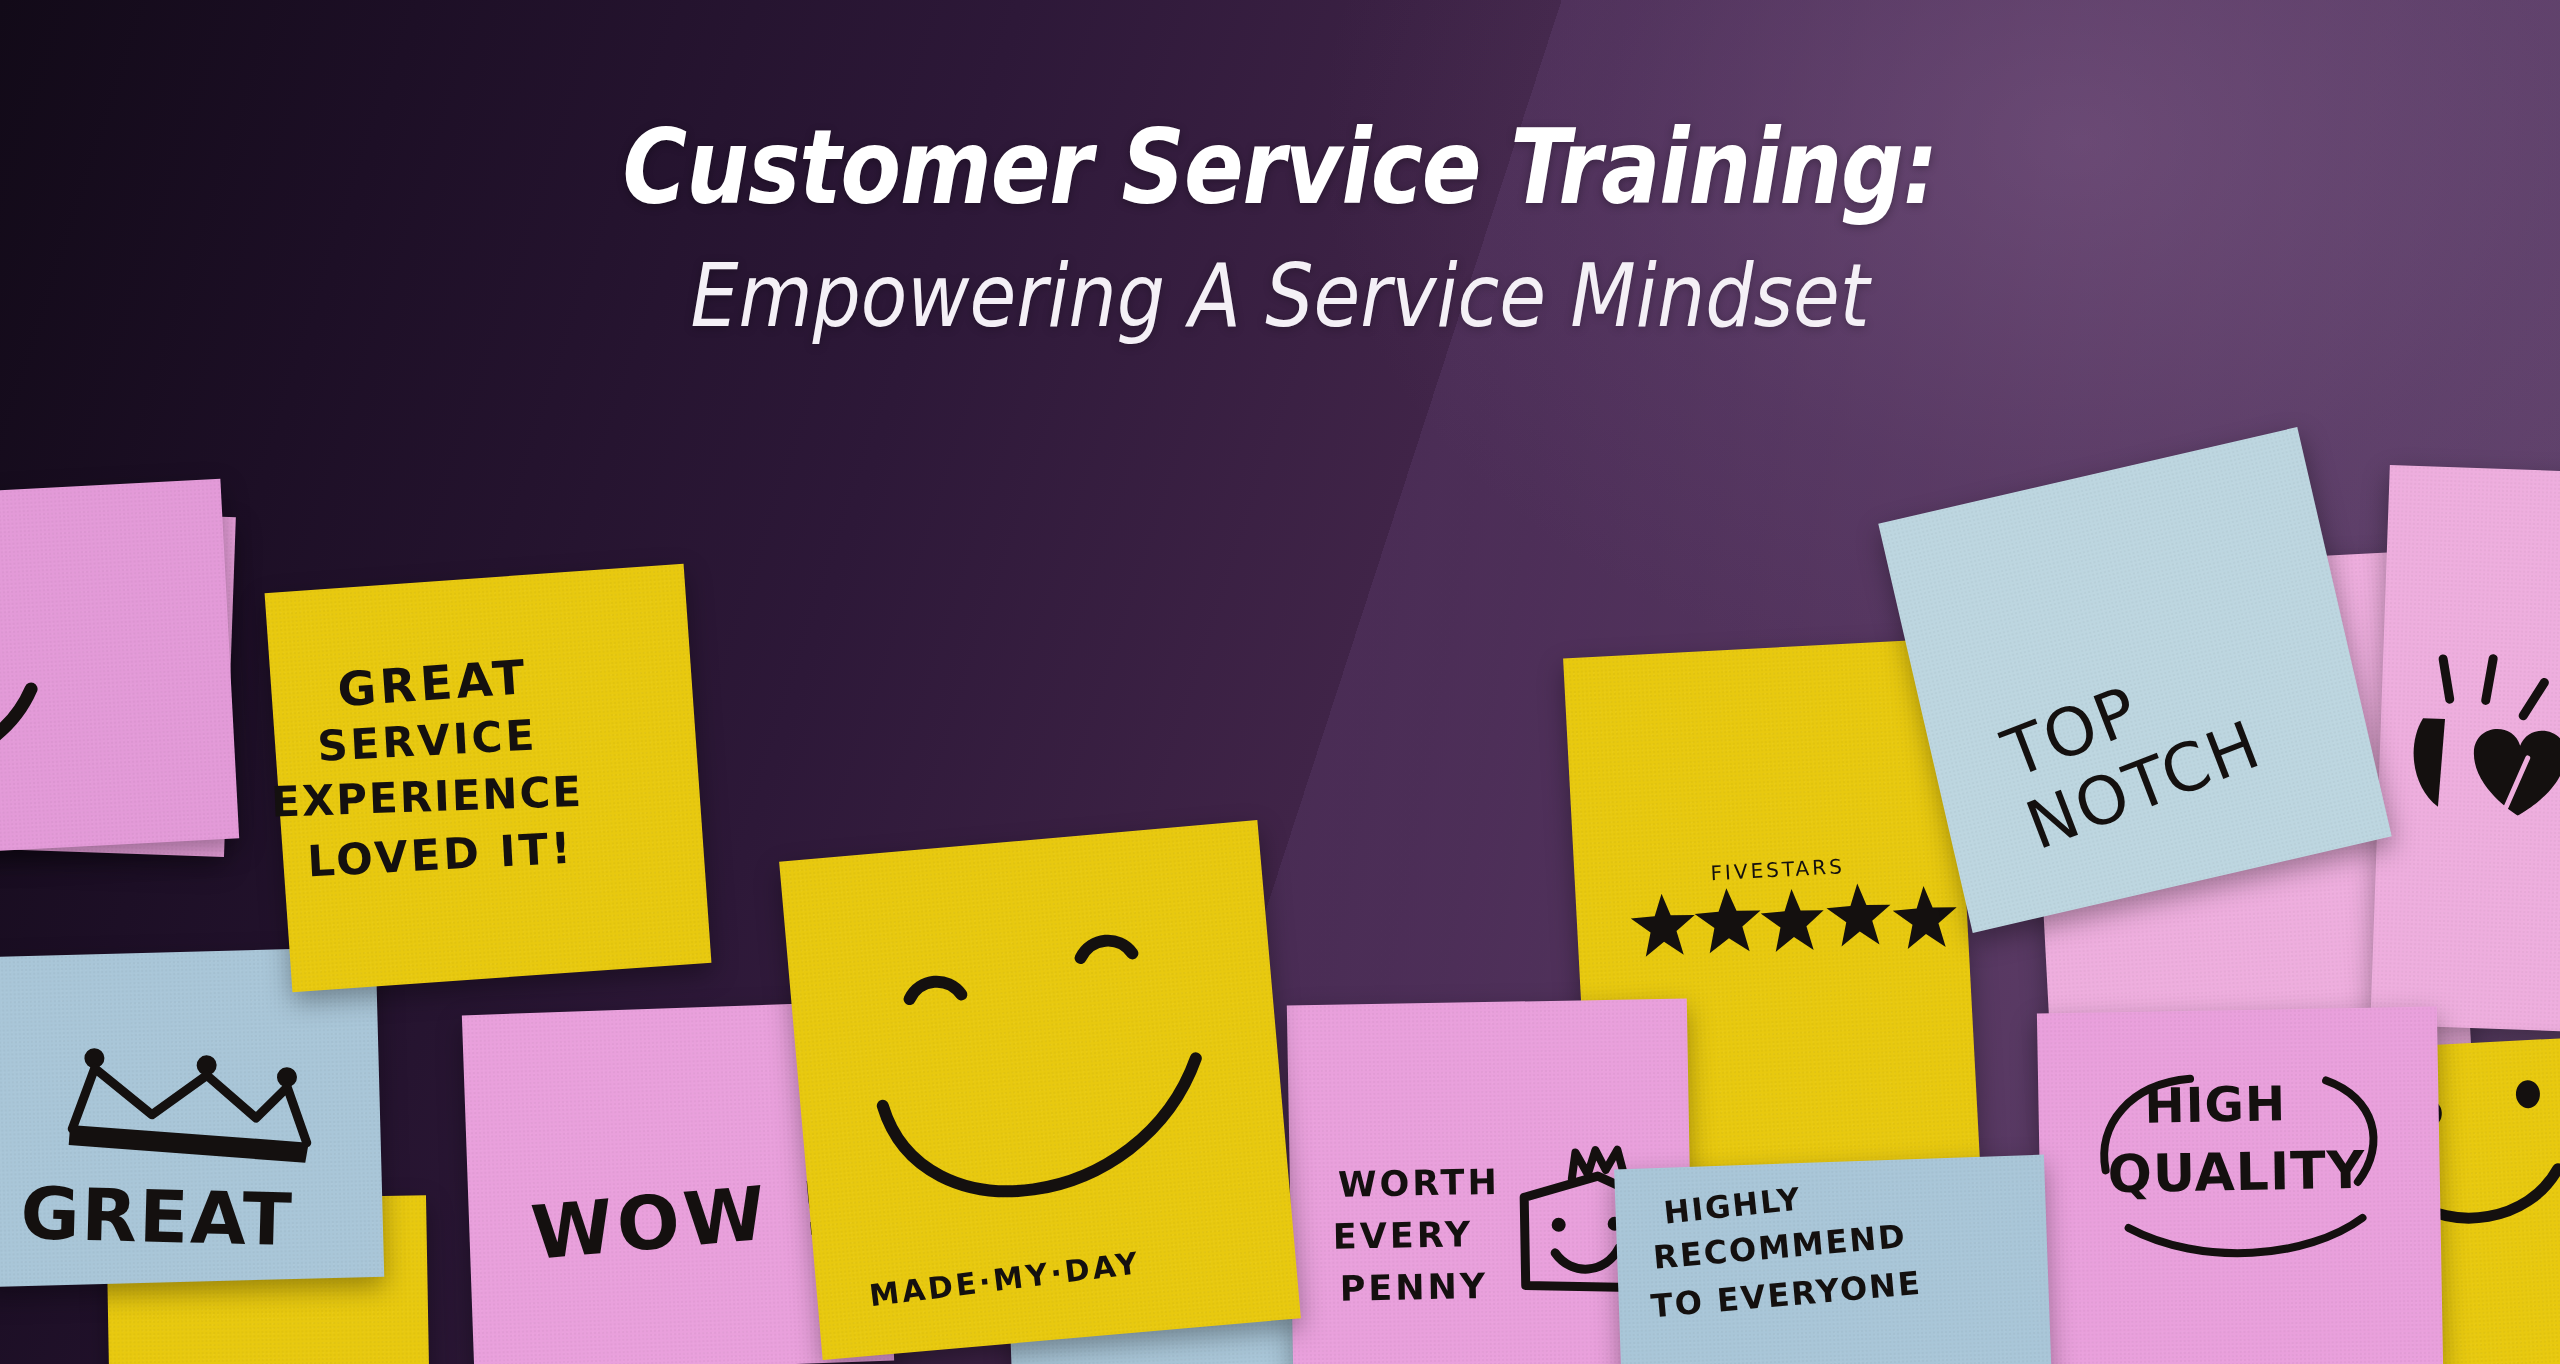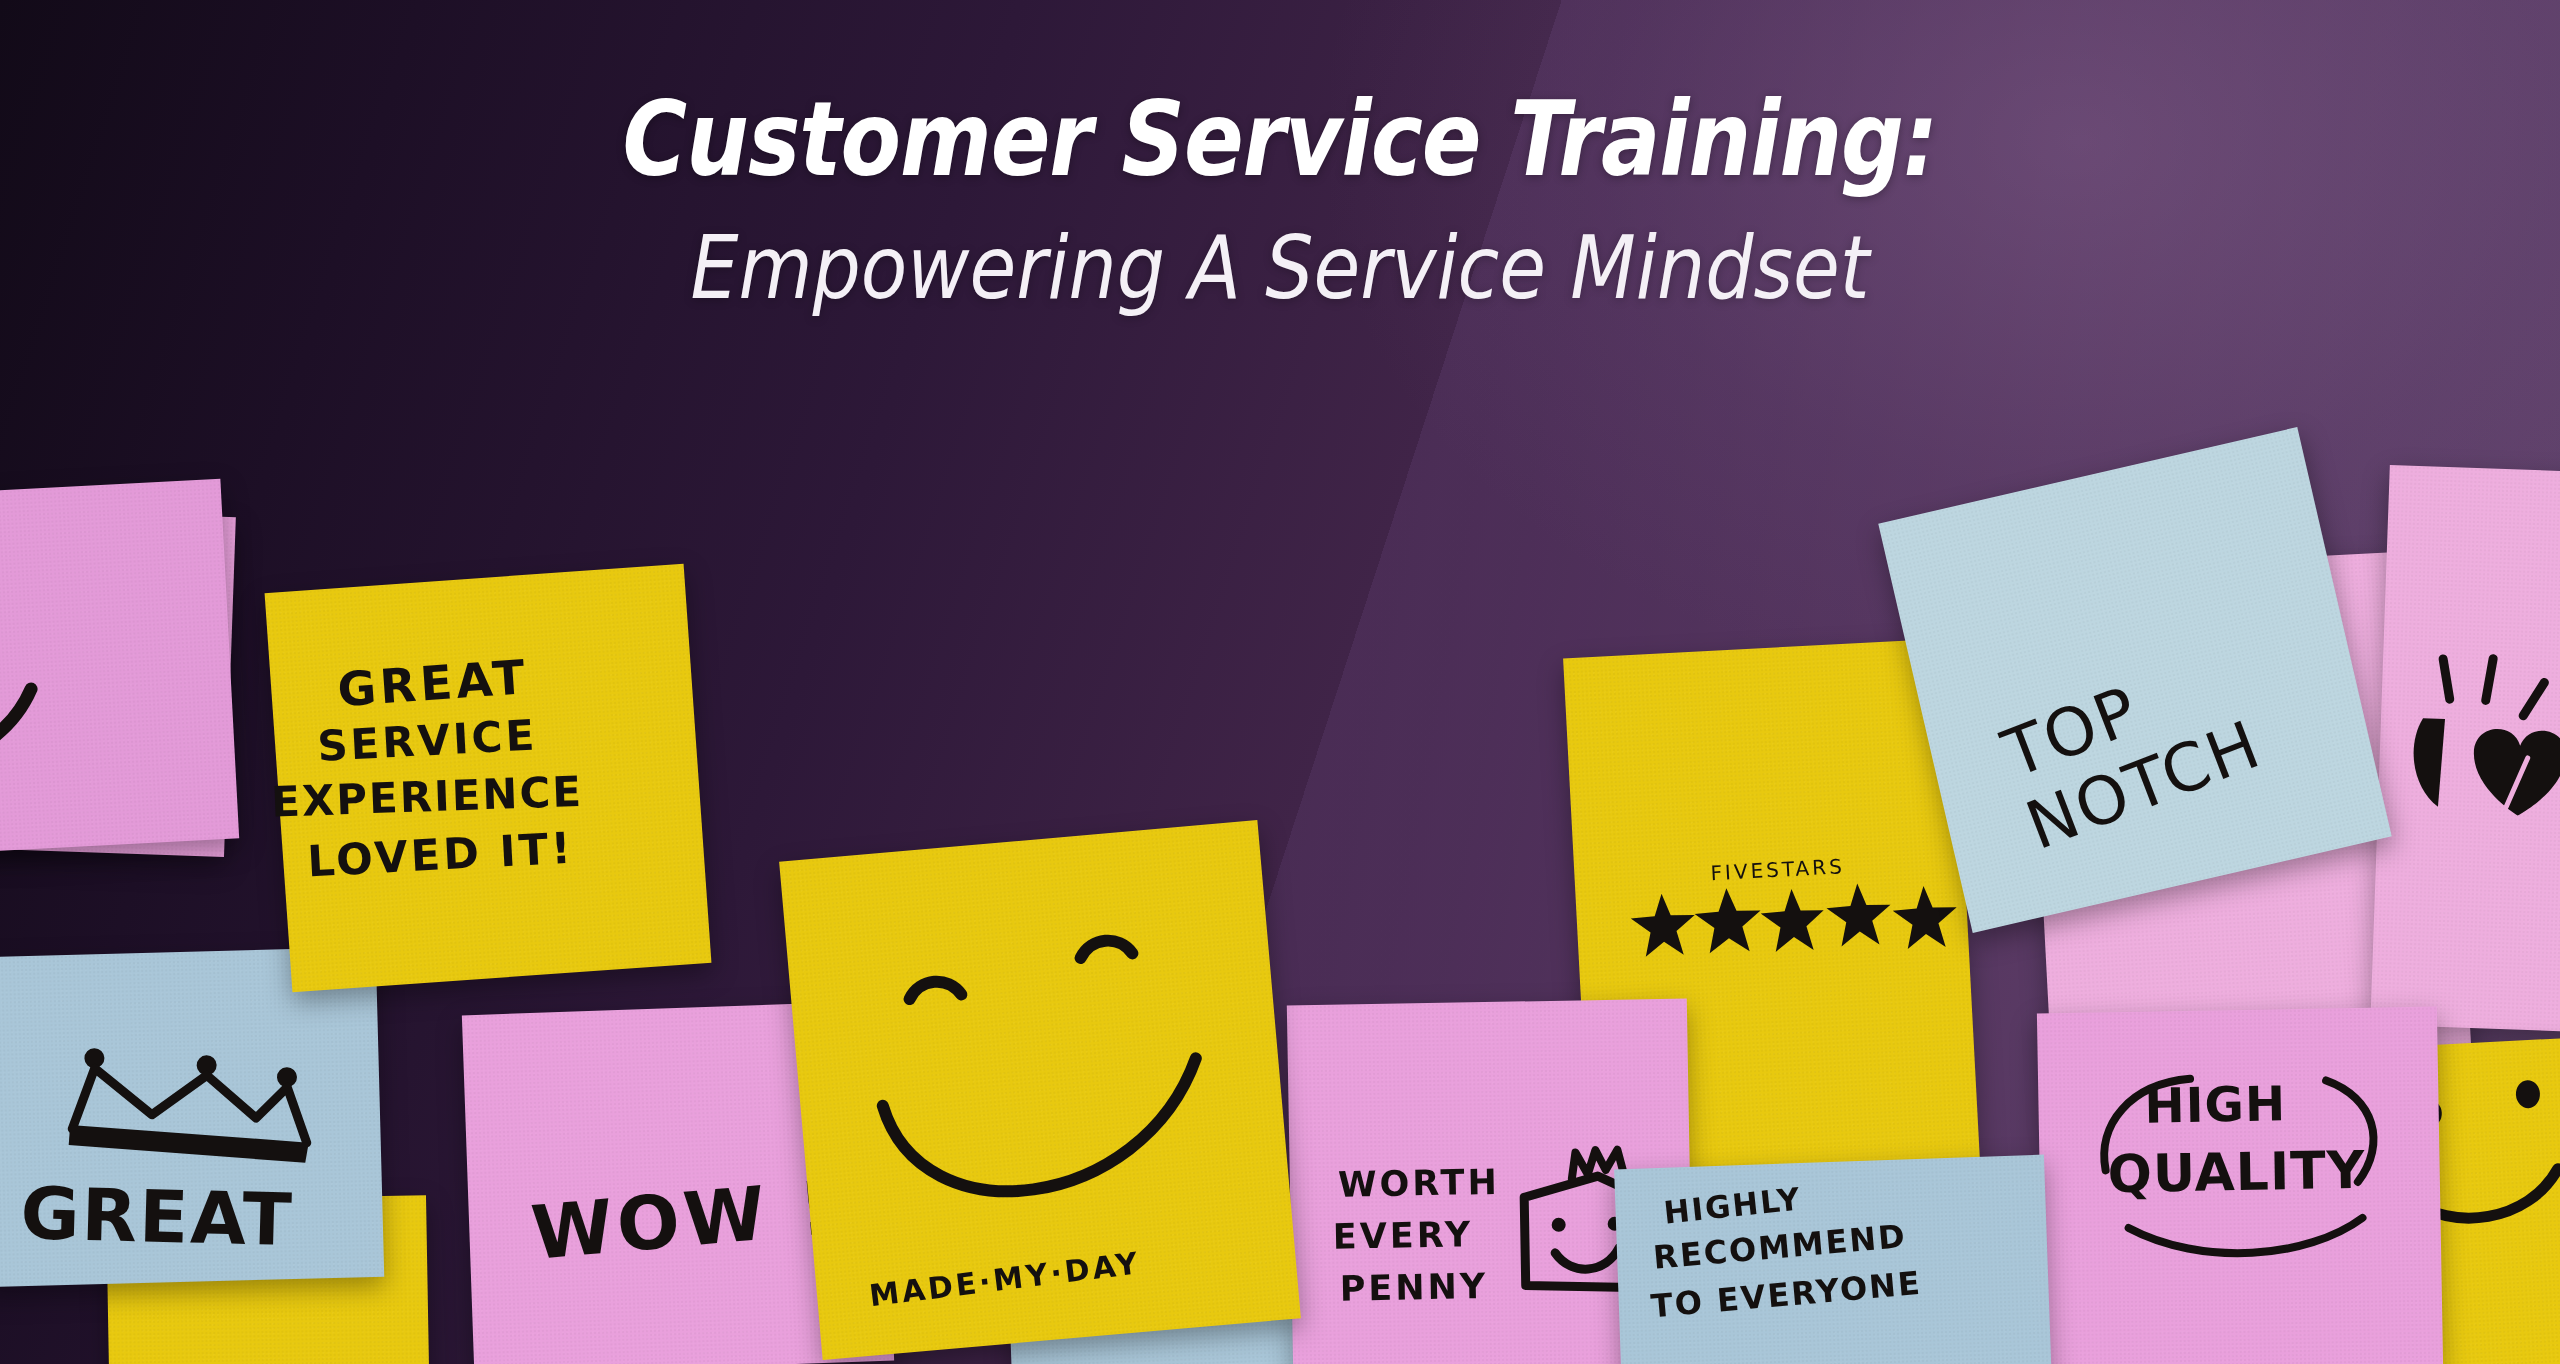--- a/index.html
+++ b/index.html
@@ -42,21 +42,21 @@
     height: 1100px;
     background: radial-gradient(ellipse at center, rgba(150,115,160,0.30) 0%, rgba(120,90,135,0.12) 45%, rgba(0,0,0,0) 72%);
     pointer-events: none;
   }
 
   
   .headline {
     position: absolute;
     left: 0;
     right: 0;
-    top: 84px;
+    top: 112px;
     text-align: center;
     z-index: 60;
   }
   .title {
     font-family: "DejaVu Sans Condensed", "Liberation Sans Narrow", "Liberation Sans", sans-serif;
     font-weight: 700;
     font-style: italic;
     font-size: 104px;
     line-height: 1.06;
     letter-spacing: -1px;

